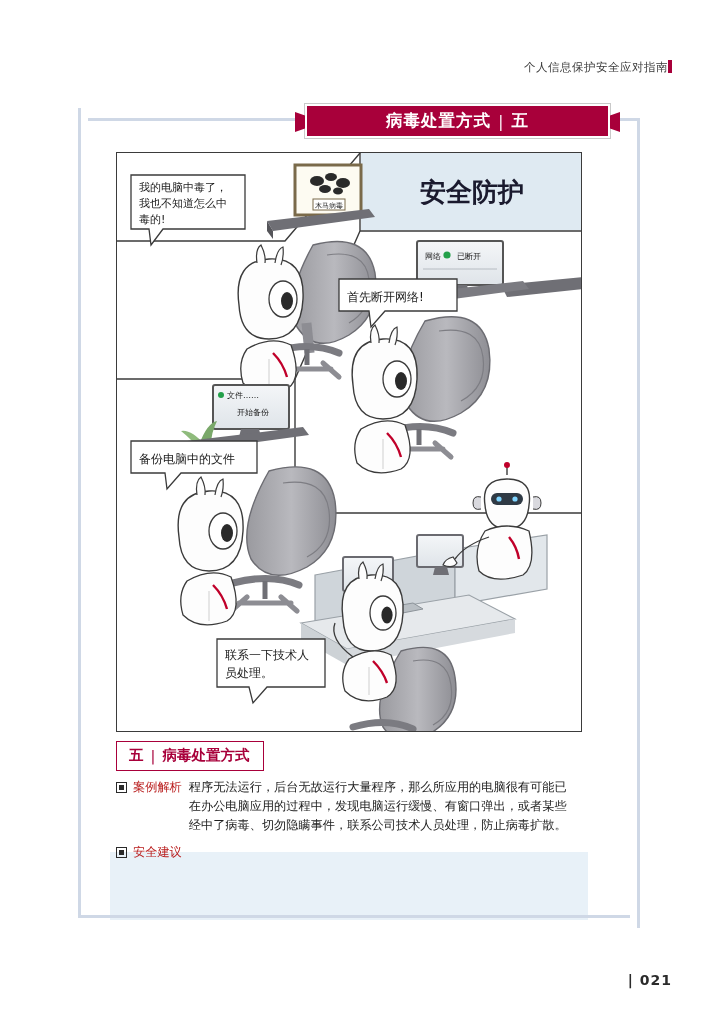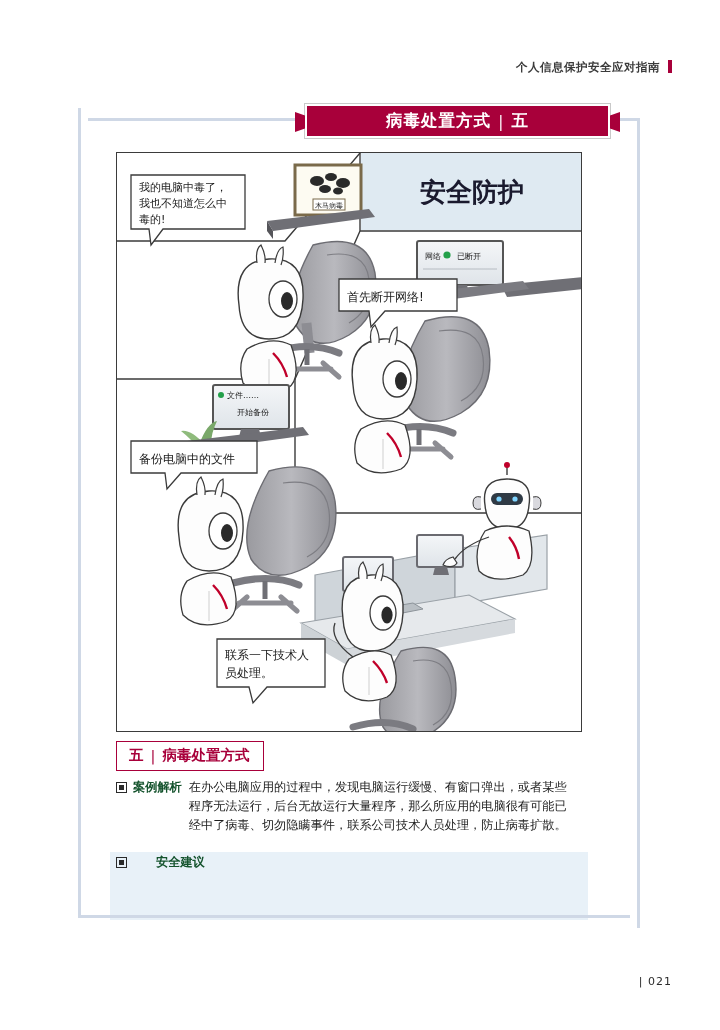--- a/index.html
+++ b/index.html
@@ -9,22 +9,22 @@
     background:#ffffff;
     font-family:"DejaVu Sans", sans-serif;
     position:relative;
     overflow:hidden;
   }
 
   
   .page-header{
     position:absolute;
     right:48px; top:60px;
-    display:flex; align-items:flex-start; gap:8px;
-    font-size:11.5px; color:#3a3a3a; letter-spacing:0.5px;font-weight:bold;
+    display:flex; align-items:flex-start; gap:0;
+    font-size:11.5px; color:#3a3a3a; letter-spacing:0.5px;
   }
   .header-bar{
     width:4px; height:13px; background:#a8003a; display:inline-block;
   }
 
   
   .frame-outer{
     position:absolute;
     left:78px; top:108px;
     width:552px; height:810px;
@@ -105,41 +105,42 @@
     position:relative;
   }
   .bullet::after{
     content:"";
     position:absolute; left:2px; top:2px;
     width:5px; height:5px;
     background:#2a2a2a;
   }
   .label{
     flex:0 0 auto;
-    color:#14532d; font-weight:bold;
+    color:#b91c1c; font-weight:normal;
     margin-right:7px;
     white-space:nowrap;
   }
   .text{ flex:1 1 auto; text-align:justify; }
   .lines div{ }
 
   .note-bg{
     position:absolute;
     left:110px; top:852px;
     width:478px; height:68px;
     background:#e8f1f8;
     z-index:-1;
   }
 
   
   .folio{
     position:absolute;
     right:48px; bottom:42px;
-    font-size:11px; color:#2b2b2b;
+    font-size:14px; color:#2b2b2b;
     letter-spacing:1px;
+    font-weight:bold;
   }
 </style>
 </head>
 <body>
 
 <div class="page-header">
   <span>个人信息保护安全应对指南</span>
   <span class="header-bar"></span>
 </div>
 
@@ -359,26 +360,26 @@
   <span>病毒处置方式</span>
 </div>
 
 <div class="note-bg"></div>
 <div class="body-block">
 
   <div class="para">
     <span class="bullet"></span>
     <span class="label">案例解析</span>
     <span class="text lines">
+      <div>程序无法运行，后台无故运行大量程序，那么所应用的电脑很有可能已</div>
       <div>在办公电脑应用的过程中，发现电脑运行缓慢、有窗口弹出，或者某些</div>
-      <div>程序无法运行，后台无故运行大量程序，那么所应用的电脑很有可能已</div>
       <div>经中了病毒、切勿隐瞒事件，联系公司技术人员处理，防止病毒扩散。</div>
     </span>
   </div>
 
-  <div class="para" style="margin-top:18px;gap:23px;">
+  <div class="para" style="margin-top:8px;">
     <span class="bullet"></span>
     <span class="label">安全建议</span>
   </div>
 
 </div>
 
 <div class="folio">| 021</div>
 
 </body></html>

